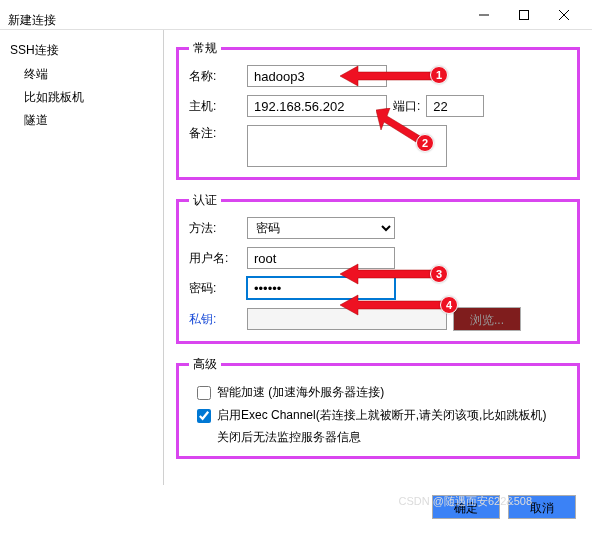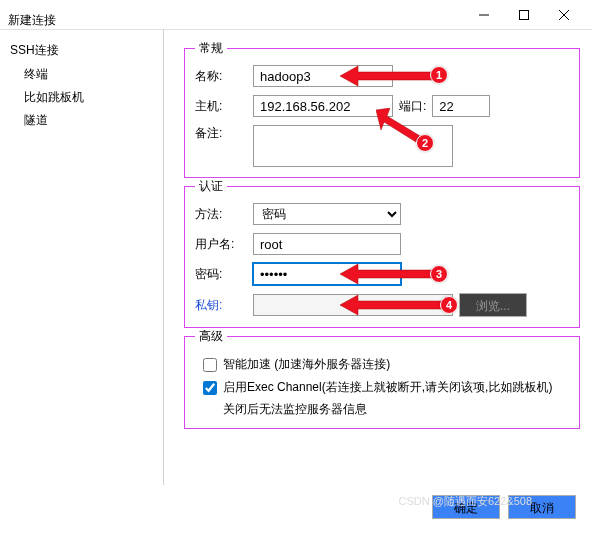--- a/index.html
+++ b/index.html
@@ -4,29 +4,29 @@
   <style>
     * { box-sizing: border-box; margin: 0; padding: 0; }
     body { font-family: "Microsoft YaHei", "Segoe UI", sans-serif; font-size: 12px; background: #fff; width: 592px; height: 547px; overflow: hidden; position: relative; }
     
     .titlebar { height: 30px; display: flex; align-items: flex-end; padding: 0 8px; border-bottom: 1px solid #e0e0e0; }
     .titlebar-title { flex: 1; font-size: 12px; }
     .titlebar-btns { display: flex; gap: 0; }
     .titlebar-btn { width: 40px; height: 28px; display: flex; align-items: center; justify-content: center; cursor: pointer; }
     .titlebar-btn svg { width: 10px; height: 10px; }
     
-    .dialog-body { display: flex; height: 455px; gap: 8px; }
+    .dialog-body { display: flex; height: 455px; }
     
     .sidebar { width: 164px; border-right: 1px solid #d0d0d0; padding: 8px 4px; }
     .sidebar-header { font-size: 12px; padding: 4px 6px; }
     .sidebar-item { font-size: 12px; padding: 3px 6px 3px 20px; cursor: pointer; }
     
     .main { flex: 1; padding: 10px 12px 6px 12px; overflow-y: auto; position: relative; }
     
-    fieldset { border: 1px solid #d946ef; margin-bottom: 0; padding: 8px 10px 10px 10px; }
+    fieldset { border: 3px solid #d946ef; margin-bottom: 12px; padding: 8px 10px 10px 10px; }
     legend { font-size: 12px; padding: 0 4px; }
     
     .row { display: flex; align-items: center; margin-bottom: 8px; gap: 6px; }
     .row:last-child { margin-bottom: 0; }
     .lbl { width: 52px; text-align: left; flex-shrink: 0; }
     .lbl-dis { color: #1d4ed8; }
     
     input[type="text"], input[type="password"] { border: 1px solid #999; padding: 3px 6px; font-size: 13px; font-family: inherit; height: 22px; }
     input.focused { border: 1px solid #0078d4; outline: 1px solid #0078d4; }
     textarea { border: 1px solid #999; font-family: inherit; resize: none; }
@@ -39,21 +39,21 @@
     .w-user { width: 148px; }
     .w-pass { width: 148px; }
     .w-key { width: 200px; background: #f5f5f5; }
     .w-notes { width: 200px; height: 42px; }
     
     .checkbox-row { display: flex; align-items: center; gap: 6px; padding: 3px 0 3px 8px; }
     .checkbox-row input { width: 14px; height: 14px; accent-color: #0078d4; }
     .note-text { padding-left: 28px; font-size: 12px; margin-top: 2px; }
     
     .btn { border: 1px solid #adadad; background: #3b82f6; padding: 4px 14px; font-size: 12px; cursor: pointer; min-width: 68px; height: 24px; }
-    .btn:disabled { color: #999; background: #404040; cursor: default; }
+    .btn:disabled { color: #999; background: #7f1d1d; cursor: default; }
     
     .footer { height: 44px; display: flex; justify-content: flex-end; align-items: center; gap: 8px; padding: 0 16px; }
     
     .watermark { position: absolute; bottom: 38px; right: 60px; color: #dcdcdc; font-size: 11px; pointer-events: none; }
     
     
     .anno { position: absolute; pointer-events: none; }
     .badge { width: 18px; height: 18px; border-radius: 50%; background: #e12; color: #fff; font-size: 11px; font-weight: bold; display: flex; align-items: center; justify-content: center; border: 1px solid #fff; box-shadow: 0 0 2px rgba(0,0,0,0.3); }
     .arrow-svg { position: absolute; }
   </style>

